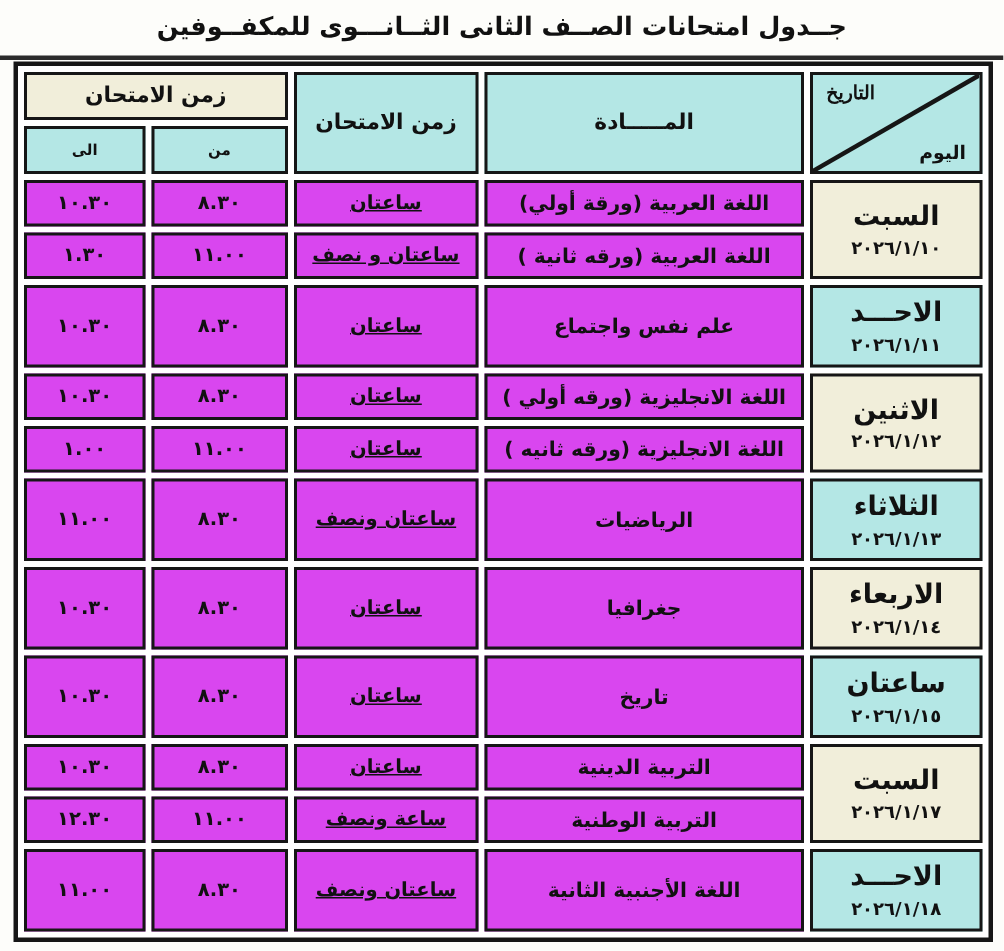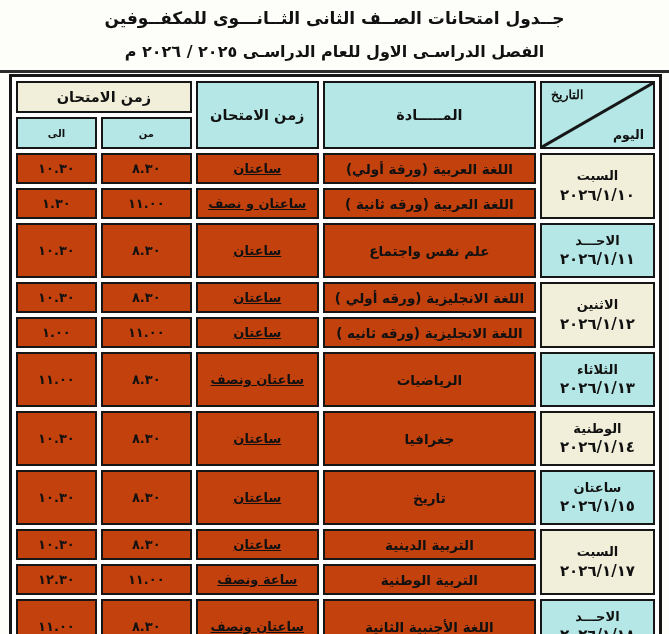--- a/index.html
+++ b/index.html
@@ -32,54 +32,53 @@
     table-layout: fixed;
     width: 653px;
   }
   td, th {
     border: 2.5px solid #161616;
     text-align: center;
     vertical-align: middle;
     font-weight: 700;
     padding: 0 3px;
     overflow: hidden;
-    background: #c2410c;
+    background: #d946ef;
   }
   .cyan  { background: var(--cyan, #b4e7e5); }
   .cream { background: var(--cream, #f1eeda); }
 
   .hdr-row-1 th { height: 28px; }
   .hdr-row-2 th { height: 28px; font-size: 10px; }
   th.hdr-subject, th.hdr-duration { font-size: 14.5px; }
   th.hdr-timegroup { font-size: 14.5px; }
 
   
   th.diag { position: relative; padding: 0; }
   th.diag svg { position: absolute; inset: 0; width: 100%; height: 100%; display: block; }
   .diag-date { position: absolute; top: 4px; left: 9px; font-size: 12.5px; font-family: Liberation Serif, serif; }
   .diag-day  { position: absolute; bottom: 5px; right: 9px; font-size: 12.5px; }
 
   
   tr.row-short td { height: 27px; }
   tr.row-tall  td { height: 47px; }
   td.day-cell { line-height: 1.35; padding: 2px; }
-  td.day-cell .day-name { font-size: 13px; display: block; }
-  td.day-cell .day-date { font-size: 15px; display: block; }
+  td.day-cell .day-name { font-size: 18px; display: block; }
+  td.day-cell .day-date { font-size: 12px; display: block; }
   td.subject-cell  { font-size: 13.5px; }
   td.duration-cell { font-size: 13px; text-decoration: underline; }
   td.time-cell     { font-size: 13px; }
 </style>
 </head>
 <body>
 
 <div class="page">
 
   <div class="titles">
     <div class="title-1">جــدول امتحانات الصــف الثانى الثــانـــوى للمكفــوفين</div>
-    <div class="title-2">الفصل الدراسـى الاول للعام الدراسـى  ٢٠٢٥ / ٢٠٢٦ م</div>
   </div>
 
   <div class="top-rule"></div>
 
   <table class="schedule">
     <colgroup>
       <col style="width:114px">
       <col style="width:211px">
       <col style="width:122px">
       <col style="width:90px">
@@ -151,21 +150,21 @@
             <span class="day-name">الثلاثاء</span>
             <span class="day-date">٢٠٢٦/١/١٣</span>
           </td>
           <td class="subject-cell">الرياضيات</td>
           <td class="duration-cell">ساعتان ونصف</td>
           <td class="time-cell">٨.٣٠</td>
           <td class="time-cell">١١.٠٠</td>
         </tr>
         <tr class="row-tall">
           <td class="day-cell cream" rowspan="1">
-            <span class="day-name">الوطنية</span>
+            <span class="day-name">الاربعاء</span>
             <span class="day-date">٢٠٢٦/١/١٤</span>
           </td>
           <td class="subject-cell">جغرافيا</td>
           <td class="duration-cell">ساعتان</td>
           <td class="time-cell">٨.٣٠</td>
           <td class="time-cell">١٠.٣٠</td>
         </tr>
         <tr class="row-tall">
           <td class="day-cell cyan" rowspan="1">
             <span class="day-name">ساعتان</span>

